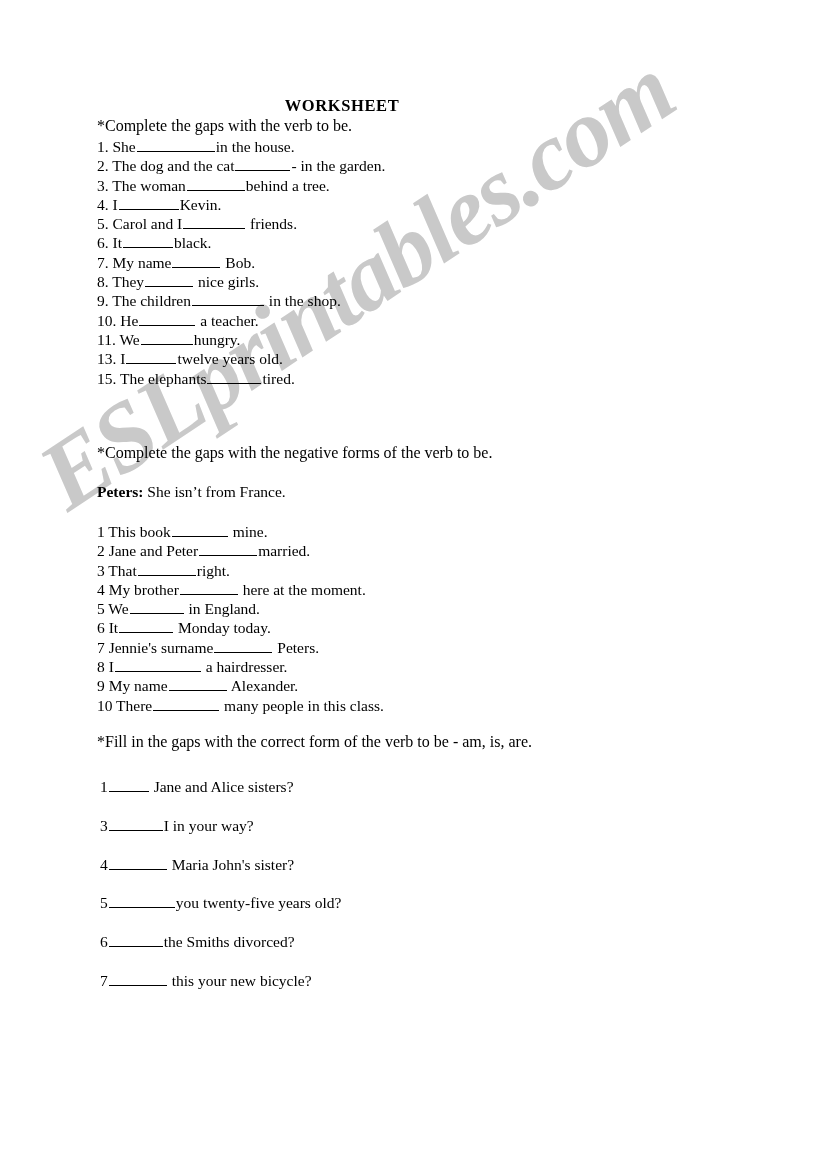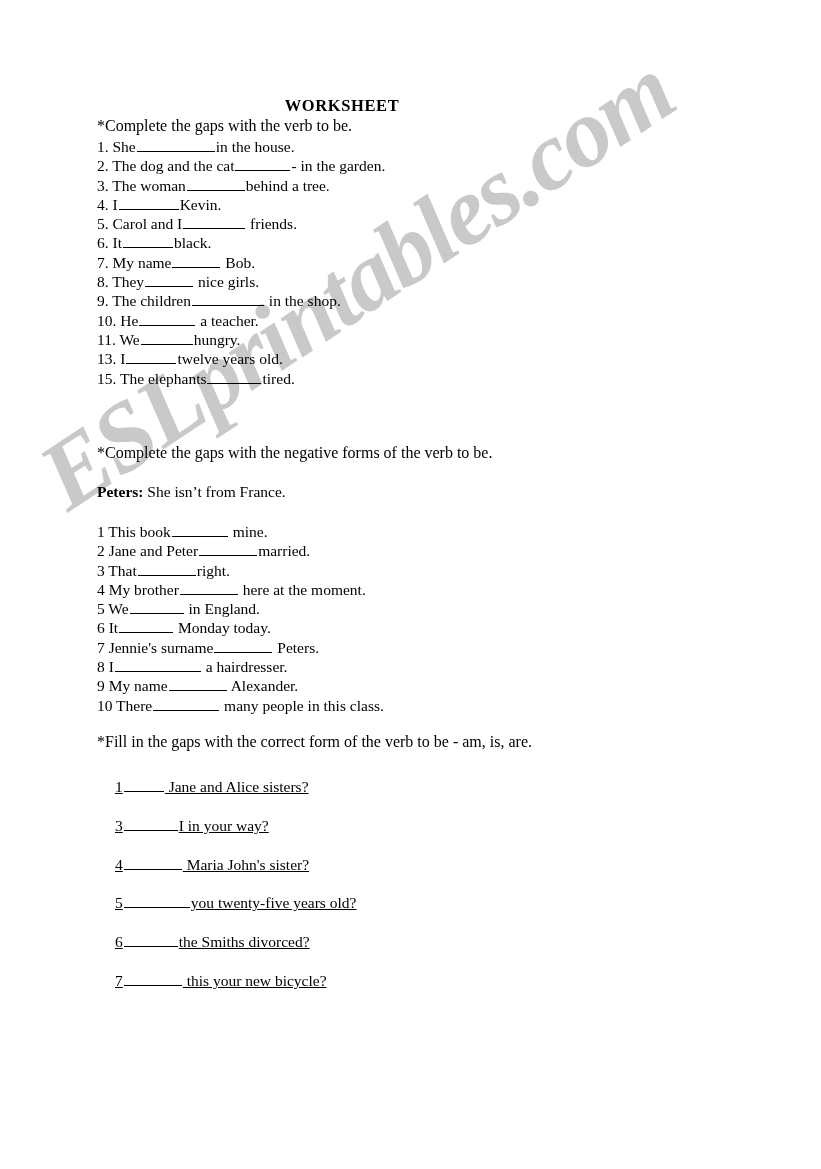--- a/index.html
+++ b/index.html
@@ -93,22 +93,21 @@
     font-size: 15.5px;
     line-height: 19.3px;
     white-space: nowrap;
     height: 19.3px;
   }
   .qlist.spaced li {
     line-height: 38.8px;
     height: 38.8px;
   }
   .qlist.spaced {
-    margin-left: 18px;
-    text-decoration: underline;
+    margin-left: 3px;
   }
 
   .blank {
     display: inline-block;
     border-bottom: 1px solid #000000;
     height: 0.86em;
     vertical-align: baseline;
     margin: 0 1px;
   }
 </style>

